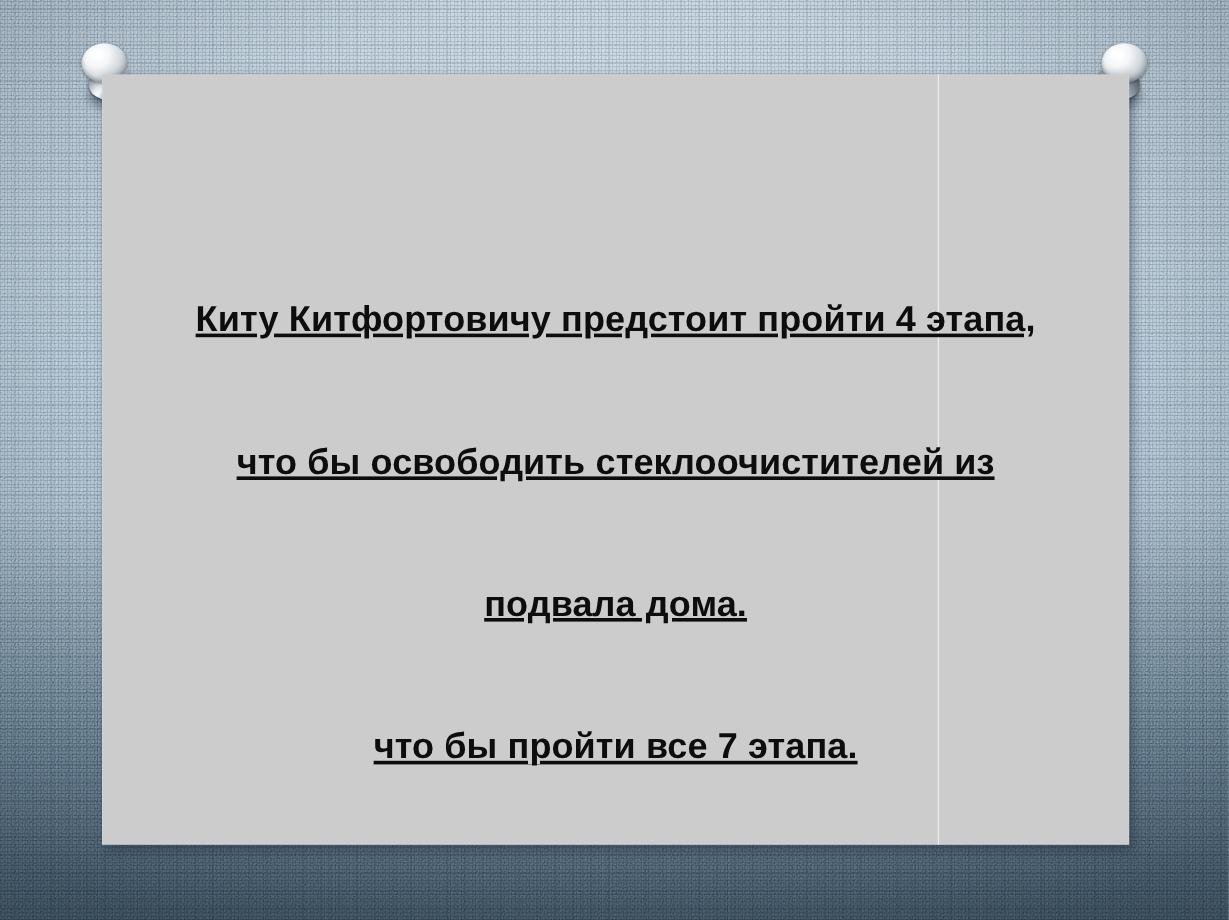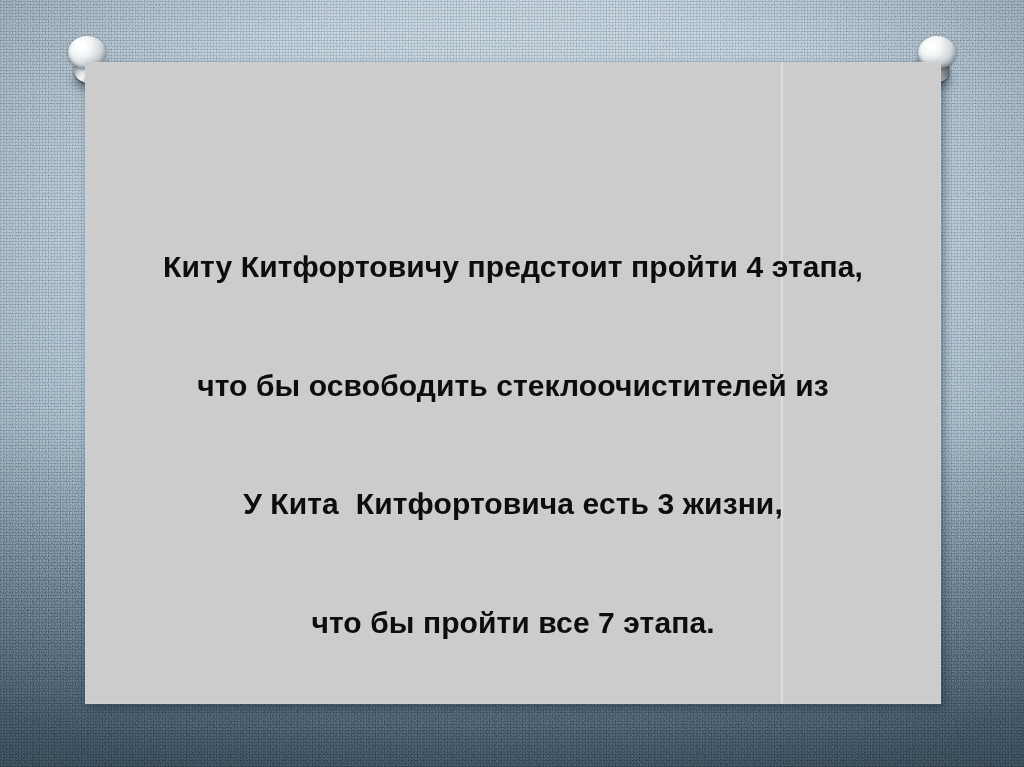--- a/index.html
+++ b/index.html
@@ -53,21 +53,21 @@
     position:absolute;left:0;right:0;top:106px;
     padding:0 24px;
     text-align:center;
     color:#0d0d0d;
     font-weight:bold;
     font-size:30px;
     line-height:39.5px;
     letter-spacing:0.1px;
     white-space:pre-wrap;
   }
-  .textblock .ln{display:block;}
+  .textblock .ln{display:block;text-decoration:underline;}
 
   
   .pin{position:absolute;width:56px;height:66px;}
   .pin-shadow{
     position:absolute;width:34px;height:20px;border-radius:50%;
     background:rgba(20,35,48,0.45);filter:blur(4px);
   }
   .pin-shaft{
     position:absolute;width:30px;height:32px;border-radius:8px 8px 11px 11px;
     background:linear-gradient(100deg,#5f6a72 0%,#9aa5ad 16%,#e9eef1 38%,#ffffff 48%,#c9d1d6 64%,#79848c 82%,#4d575e 100%);
@@ -120,21 +120,21 @@
     <div class="pin-head"></div>
     <div class="pin-glint"></div>
   </div>
 
   <div class="panel">
     <div class="panel-crease"></div>
 
     <div class="textblock">
       <span class="ln">Киту Китфортовичу предстоит пройти 4 этапа,</span>
       <span class="ln">что бы освободить стеклоочистителей из</span>
-      <span class="ln">У Кита  Китфортовича есть 3 жизни,</span>
+      <span class="ln">подвала дома.</span>
       <span class="ln">что бы пройти все 7 этапа.</span>
       
       
       
       
     </div>
   </div>
 
 </div>
 

